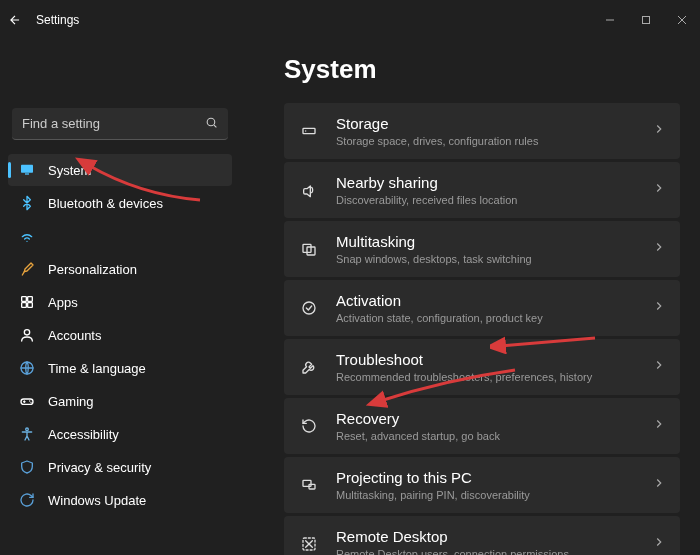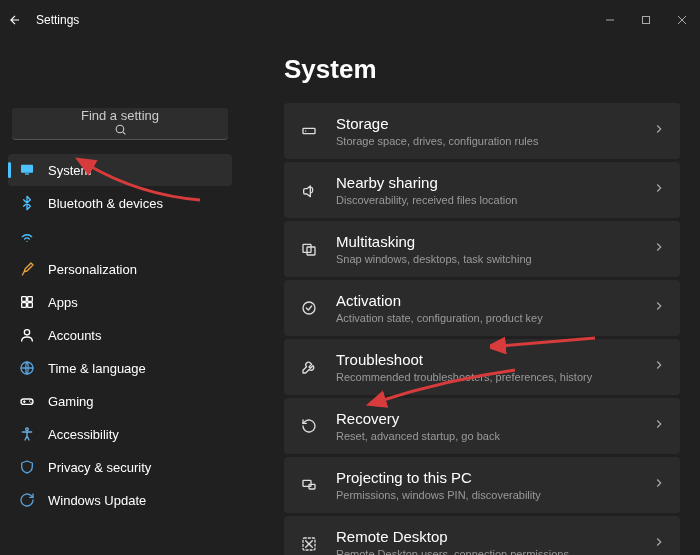--- a/index.html
+++ b/index.html
@@ -53,21 +53,20 @@
       height: 32px;
       background: #2d2d2d;
       border-bottom: 1px solid #555;
       border-radius: 4px;
       display: flex;
       align-items: center;
       padding: 0 10px;
       color: #ccc;
       font-size: 13px;
       justify-content: space-between;
-      flex-direction: column;
     }
     .search-icon { color: #ccc; font-size: 13px; }
     .nav { list-style: none; }
     .nav-item {
       height: 32px;
       display: flex;
       align-items: center;
       padding: 0 10px;
       border-radius: 4px;
       font-size: 13px;
@@ -372,21 +371,21 @@
         </div>
         <div class="tile">
           <span class="tile-icon">
             <svg width="16" height="16" viewBox="0 0 24 24" fill="none" stroke="currentColor" stroke-width="2" stroke-linecap="round" stroke-linejoin="round">
               <rect x="3" y="5" width="12" height="9" rx="1"></rect>
               <rect x="12" y="11" width="9" height="7" rx="1"></rect>
             </svg>
           </span>
           <div class="tile-text">
             <div class="tile-title">Projecting to this PC</div>
-            <div class="tile-sub">Permissions, windows PIN, discoverability</div>
+            <div class="tile-sub">Multitasking, pairing PIN, discoverability</div>
           </div>
           <span class="chevron"><svg width="14" height="14" viewBox="0 0 24 24" fill="none" stroke="currentColor" stroke-width="2">
               <polyline points="9 18 15 12 9 6"></polyline>
             </svg></span>
         </div>
         <div class="tile">
           <span class="tile-icon">
             <svg width="16" height="16" viewBox="0 0 24 24" fill="none" stroke="currentColor" stroke-width="2" stroke-linecap="round" stroke-linejoin="round">
               <path d="M7 17L17 7"></path>
               <path d="M7 7l10 10"></path>

